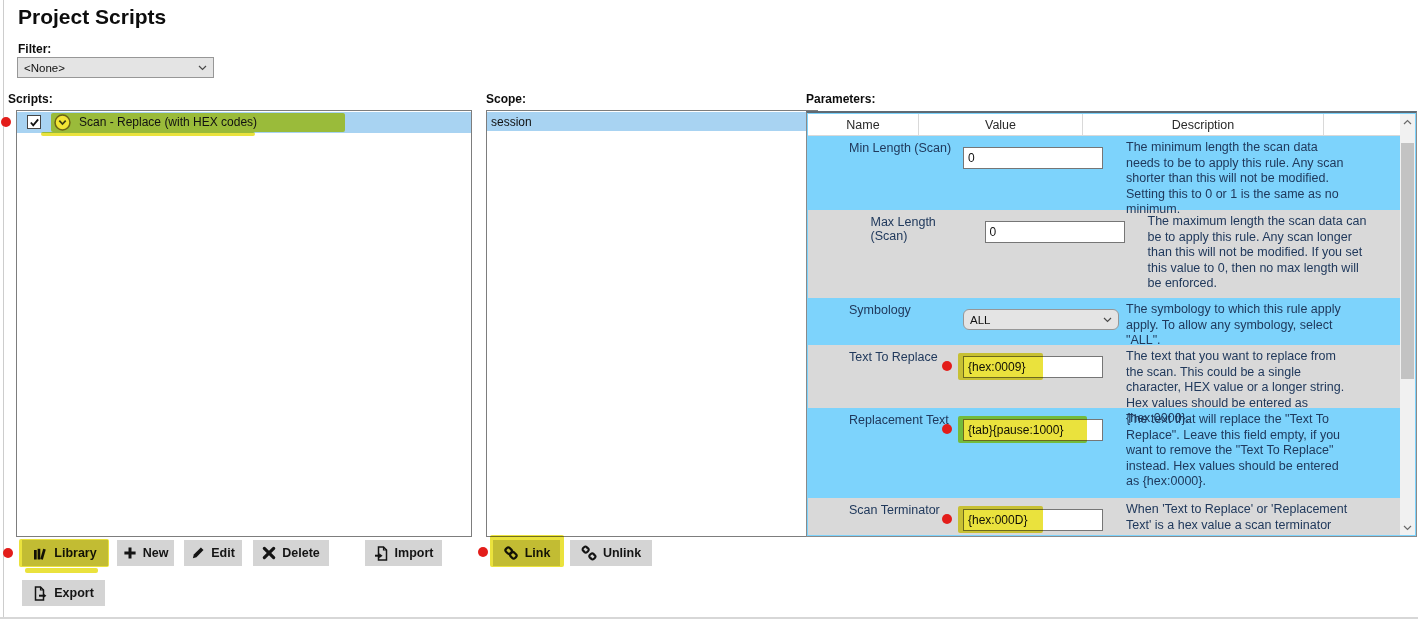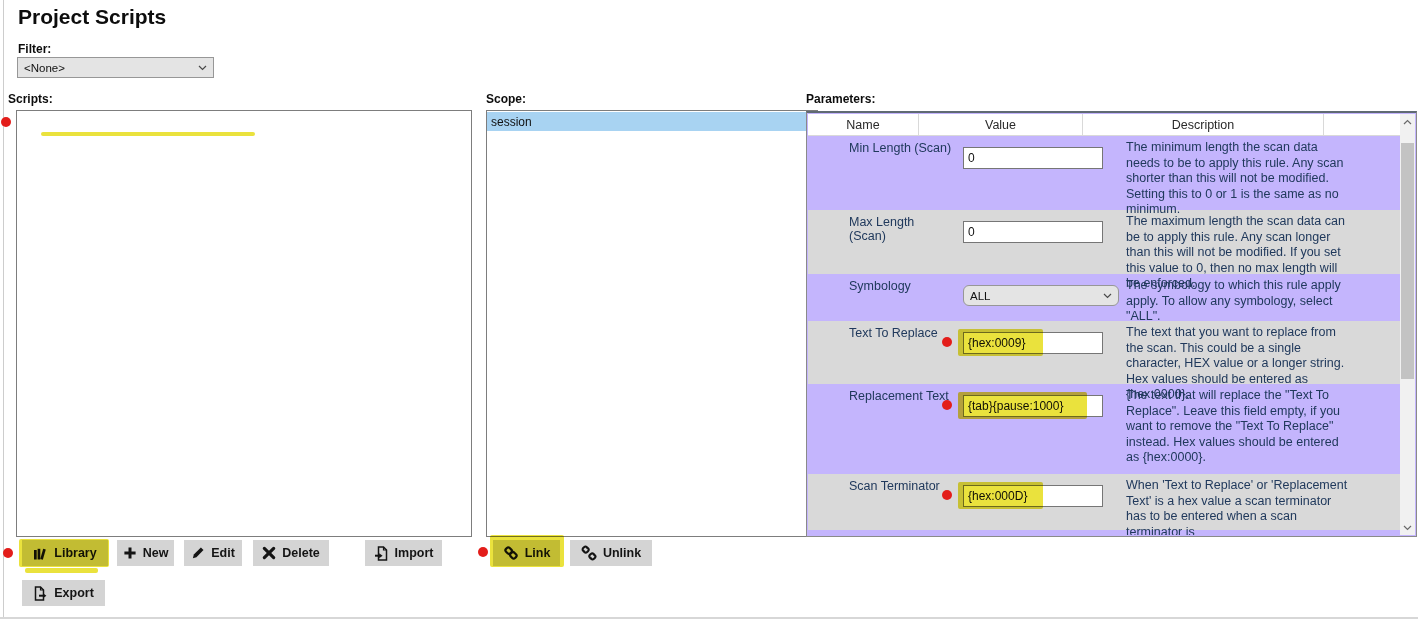--- a/index.html
+++ b/index.html
@@ -30,21 +30,21 @@
   .cbx { position:absolute; left:10px; top:3px; width:14px; height:14px;
     background:#fff; border:1px solid #454545; display:flex; align-items:center; justify-content:center; }
   .circle-ic { position:absolute; left:37px; top:2px; width:17px; height:17px; }
   .script-label { position:absolute; left:62px; top:3px; white-space:nowrap; }
 
   
   .marker { position:absolute; background:#e9e02c; opacity:.92; mix-blend-mode:multiply; border-radius:2px; pointer-events:none; }
   .red-dot { position:absolute; width:10px; height:10px; border-radius:50%; background:#e31d1a; pointer-events:none; }
 
   
-  .params { left:806px; top:111px; width:611px; height:426px; background:#c4b5fd;
+  .params { left:806px; top:111px; width:611px; height:426px; background:#7dd3fc;
     border:1px solid #8a8a8a; border-top:2px solid #5f6a73; }
   .p-header { position:absolute; left:1px; top:1px; width:594px; height:22px;
     display:flex; border-bottom:1px solid #d9d9d9; background:#fff; }
   .p-hcell { font-size:12.5px; color:#2a2a2a; display:flex; align-items:center; justify-content:center;
     border-right:1px solid #d9d9d9; height:100%; }
   .p-hcell:last-child { border-right:none; }
   .hw-name { width:111px; } .hw-value { width:164px; } .hw-desc { width:241px; } .hw-extra { flex:1; }
   .p-rows { position:absolute; left:1px; top:23px; width:594px; bottom:1px; overflow:hidden; }
   .prow { display:flex; }
   .prow:nth-child(even) { background:#d9d9d9; }
@@ -80,20 +80,35 @@
   <div class="abs sec-label" style="left:18px; top:42px;">Filter:</div>
   <div class="abs combo" style="left:17px; top:57px; width:197px;">
     <span>&lt;None&gt;</span>
     <svg class="chev" width="9" height="6" viewBox="0 0 9 6">
         <path d="M1 1 L4.5 4.5 L8 1" fill="none" stroke="#4a4a4a" stroke-width="1.2"></path>
       </svg>
   </div>
 
   <div class="abs sec-label" style="left:8px; top:92px;">Scripts:</div>
   <div class="abs listbox" style="left:16px; top:110px; width:456px; height:427px;">
+    <div class="script-row">
+      <span class="marker" style="left:34px; top:1px; width:294px; height:19px;"></span>
+      <span class="cbx">
+        <svg width="11" height="11" viewBox="0 0 12 12">
+            <path d="M2 6 L4.6 9 L10 2.6" fill="none" stroke="#111" stroke-width="2"></path>
+          </svg>
+      </span>
+      <span class="circle-ic">
+        <svg width="17" height="17" viewBox="0 0 16 16">
+            <circle cx="8" cy="8" r="7" fill="#f2e535" stroke="#6b6414" stroke-width="1.4"></circle>
+            <path d="M5 6.3 L8 9.4 L11 6.3" fill="none" stroke="#3c3c12" stroke-width="1.6"></path>
+          </svg>
+      </span>
+      <span class="script-label">Scan - Replace (with HEX codes)</span>
+    </div>
     <span class="marker" style="left:24px; top:21px; width:214px; height:4px;"></span>
   </div>
   <span class="red-dot abs" style="left:1px; top:117px;"></span>
 
   <div class="abs sec-label" style="left:486px; top:92px;">Scope:</div>
   <div class="abs listbox" style="left:486px; top:110px; width:332px; height:427px;">
     <div class="scope-row">
       <span>session</span>
     </div>
   </div>
@@ -105,21 +120,21 @@
       <div class="p-hcell hw-value">Value</div>
       <div class="p-hcell hw-desc">Description</div>
       <div class="p-hcell hw-extra"></div>
     </div>
     <div class="p-rows" id="param-rows">
         <div class="prow" style="height: 74px;">
           <div class="pcell pname">Min Length (Scan)</div>
           <div class="pcell pvalue"><input class="pinput" type="text" readonly="" value="0" style=""></div>
           <div class="pcell pdesc">The minimum length the scan data needs to be to apply this rule. Any scan shorter than this will not be modified. Setting this to 0 or 1 is the same as no minimum.</div>
         </div>
-        <div class="prow" style="height: 64px;">
+        <div class="prow" style="height: 88px; justify-content: center;">
           <div class="pcell pname">Max Length (Scan)</div>
           <div class="pcell pvalue"><input class="pinput" type="text" readonly="" value="0" style=""></div>
           <div class="pcell pdesc">The maximum length the scan data can be to apply this rule. Any scan longer than this will not be modified. If you set this value to 0, then no max length will be enforced.</div>
         </div>
         <div class="prow" style="height: 47px;">
           <div class="pcell pname">Symbology</div>
           <div class="pcell pvalue">
             <div class="combo pselect">
               <span>ALL</span>
               <svg class="chev" width="9" height="6" viewBox="0 0 9 6">

